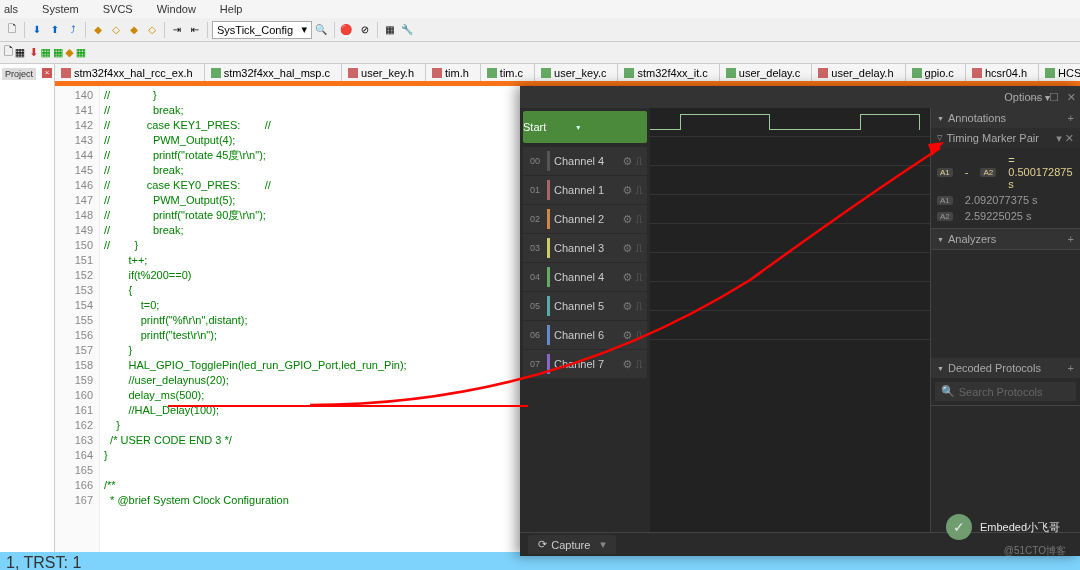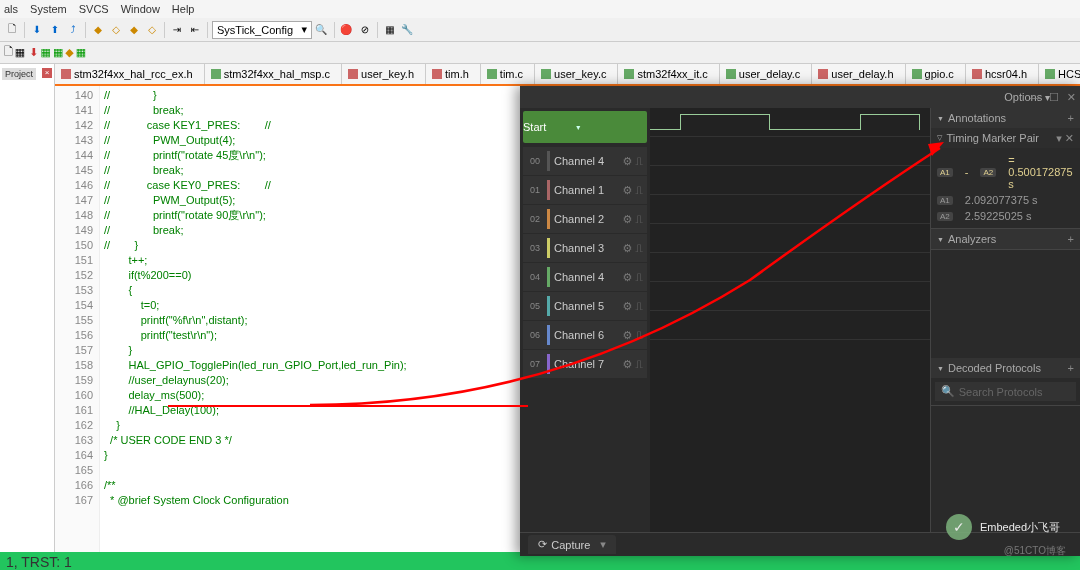--- a/index.html
+++ b/index.html
@@ -1,29 +1,29 @@
 <!DOCTYPE html>
 <html><head>
 <meta charset="utf-8">
 <style>
 *{margin:0;padding:0;box-sizing:border-box;font-family:"Segoe UI",Tahoma,sans-serif;font-size:11px}
 body{width:1080px;height:570px;background:#f0f0f0;position:relative;overflow:hidden}
-.menubar{height:18px;background:#f5f5f5;display:flex;align-items:center;padding:4px 4px;gap:12px;color:#333}
+.menubar{height:18px;background:#f5f5f5;display:flex;align-items:center;padding:4px 4px;gap:24px;color:#333}
 .menubar span{cursor:default}
 .toolbar{height:24px;background:#f0f0f0;display:flex;align-items:center;padding:2px 4px;gap:2px;border-bottom:1px solid #ccc}
 .toolbar .ico{width:16px;height:16px;display:inline-flex;align-items:center;justify-content:center;font-size:10px}
 .toolbar .sep{width:1px;height:16px;background:#ccc;margin:0 2px}
 .toolbar .label{background:#fff;border:1px solid #aaa;padding:1px 4px;height:18px;display:flex;align-items:center;min-width:100px}
 .toolbar2{height:22px;background:#f0f0f0;display:flex;align-items:center;padding:2px 4px;gap:2px;border-bottom:1px solid #ccc}
 .main{display:flex;height:calc(100% - 64px - 18px);position:relative}
 .left-strip{width:55px;background:#fff;border-right:1px solid #ccc;position:relative}
 .left-strip .proj-tab{position:absolute;top:4px;left:2px;font-size:9px;color:#333;background:#ddd;padding:1px 3px}
 .left-strip .closebox{position:absolute;top:4px;right:2px;width:10px;height:10px;background:#c55;color:#fff;font-size:8px;text-align:center;line-height:10px}
 .editor-area{flex:1;background:#fff;display:flex;flex-direction:column;min-width:0}
-.tabstrip{height:22px;background:#eee;display:flex;align-items:flex-start;overflow:hidden;border-bottom:2px solid #f97316}
+.tabstrip{height:22px;background:#eee;display:flex;align-items:flex-start;overflow:hidden;border-bottom:5px solid #f97316}
 .tab{display:flex;align-items:center;padding:2px 6px;border-right:1px solid #ccc;background:#f5f5f5;height:100%;white-space:nowrap;font-size:10px;gap:3px}
 .tab .fi{width:10px;height:10px}
 .tab .fi.c{background:#6a6}
 .tab .fi.h{background:#c66}
 .tab .x{color:#888;margin-left:2px}
 .code-wrap{display:flex;flex:1;overflow:hidden;font-family:Consolas,monospace;font-size:12px}
 .gutter{width:45px;background:#fafafa;border-right:1px solid #eee;text-align:right;padding-right:6px;color:#888;line-height:15px;padding-top:2px}
 .code{flex:1;padding:2px 4px;line-height:15px;white-space:pre;color:#008000;position:relative}
 .red-line{position:absolute;height:2px;background:red;z-index:100}
 .red-curve{position:absolute;z-index:101;pointer-events:none}
@@ -55,21 +55,21 @@
 .panel-body{padding:4px 6px;font-size:9px}
 .timing-row{display:flex;align-items:center;gap:12px;padding:2px 0;color:#999}
 .timing-row.hl{color:#e0d090}
 .timing-row .badge{background:#444;padding:0 3px;border-radius:2px;font-size:8px}
 .search-proto{background:#333;padding:3px 6px;color:#666;font-size:10px;margin:4px;display:flex;align-items:center;gap:4px}
 .bot-bar{height:24px;background:#2a2a2a;border-top:1px solid #444;display:flex;align-items:center;padding:0 8px}
 .capture-tab{background:#333;padding:3px 10px;border-radius:3px 3px 0 0;font-size:10px;color:#ccc;display:flex;align-items:center;gap:4px}
 .watermark{position:absolute;bottom:30px;right:20px;font-size:20px;color:#fff;opacity:.9;display:flex;align-items:center;gap:8px;z-index:200}
 .watermark .wc{width:26px;height:26px;background:#7a7;border-radius:50%;display:flex;align-items:center;justify-content:center;color:#fff;font-size:14px}
 .small-wm{position:absolute;bottom:12px;right:14px;font-size:10px;color:#777;z-index:200}
-.statusbar{position:absolute;bottom:0;left:0;height:18px;padding:2px 6px;font-size:14px;color:#333;background:#22c55e;width:100%}
+.statusbar{position:absolute;bottom:0;left:0;height:18px;padding:2px 6px;font-size:16px;color:#333;background:#7dd3fc;width:100%}
 </style>
 </head>
 <body>
 
 <div class="menubar">
   <span>als</span>
   <span>System</span>
   <span>SVCS</span>
   <span>Window</span>
   <span>Help</span>

